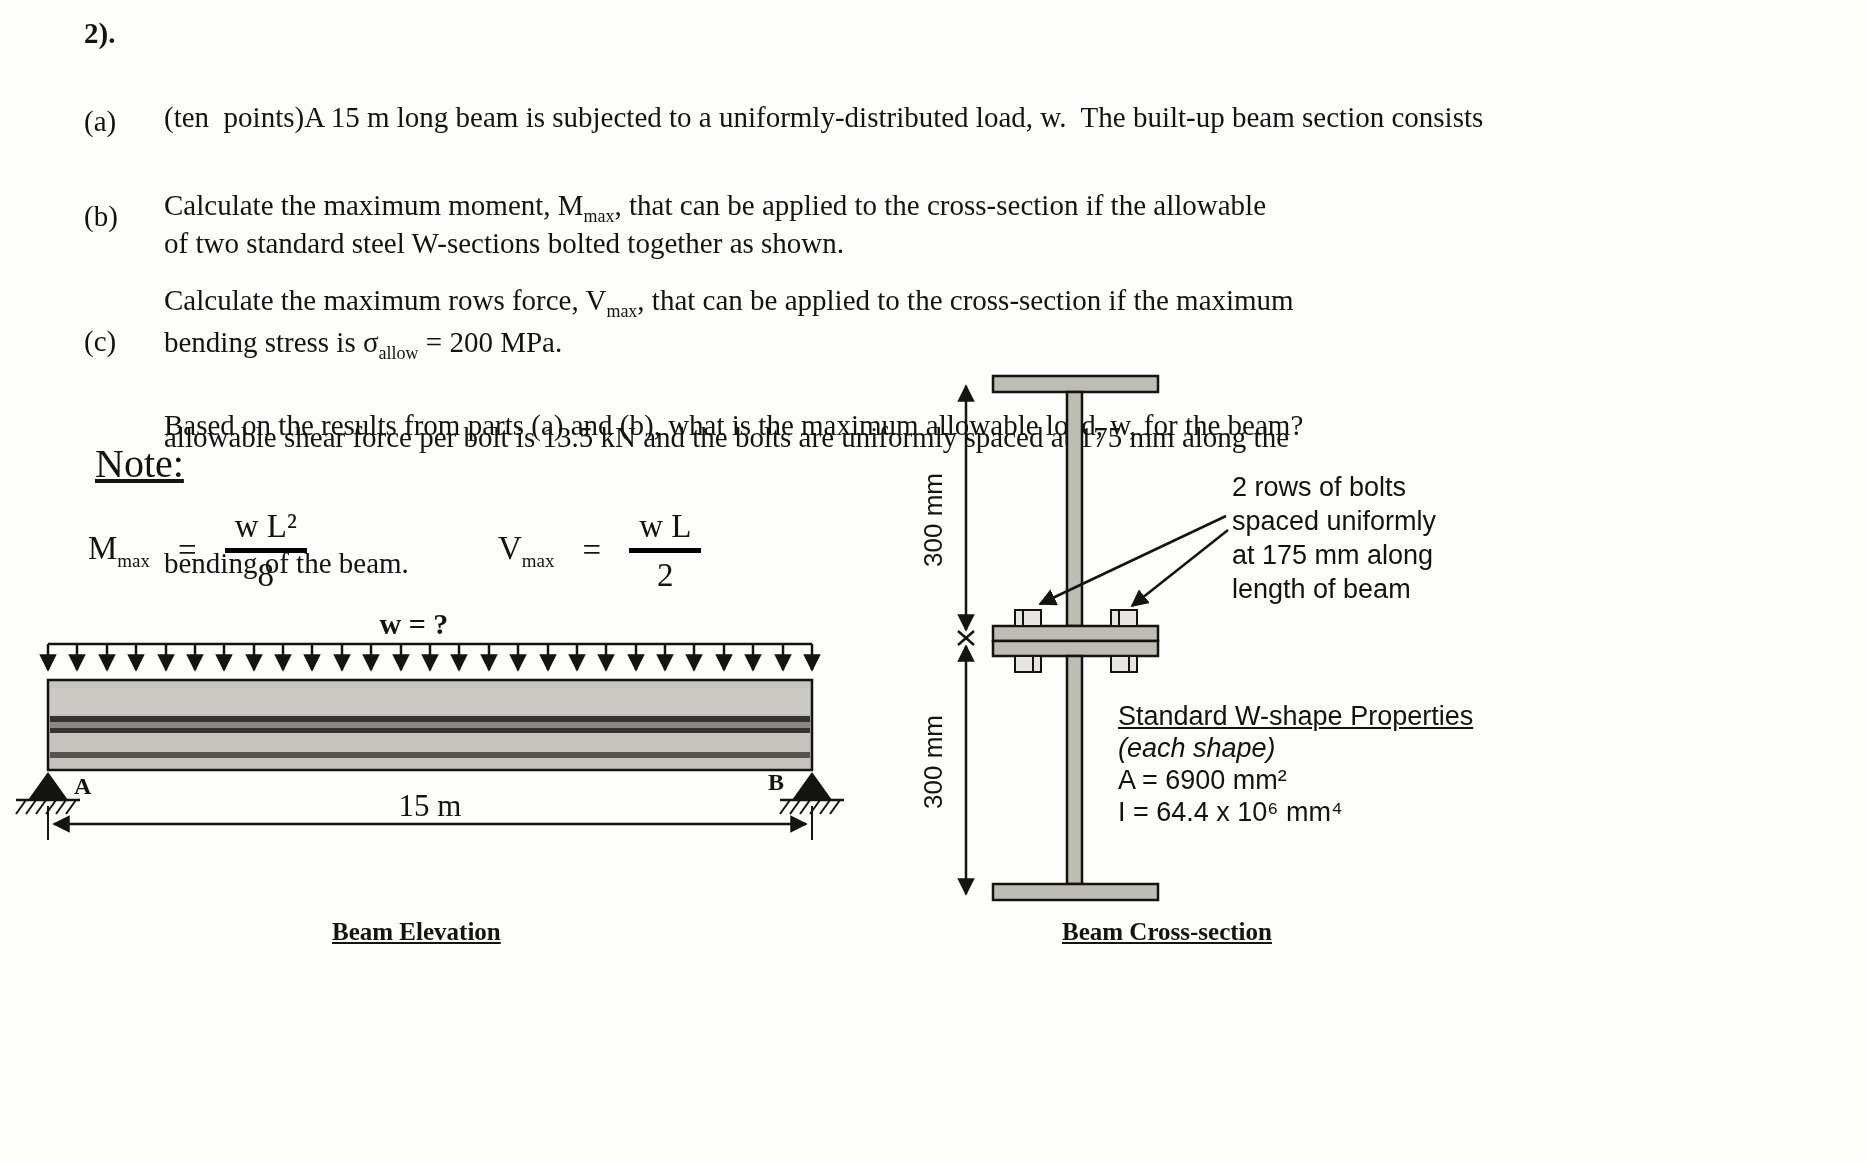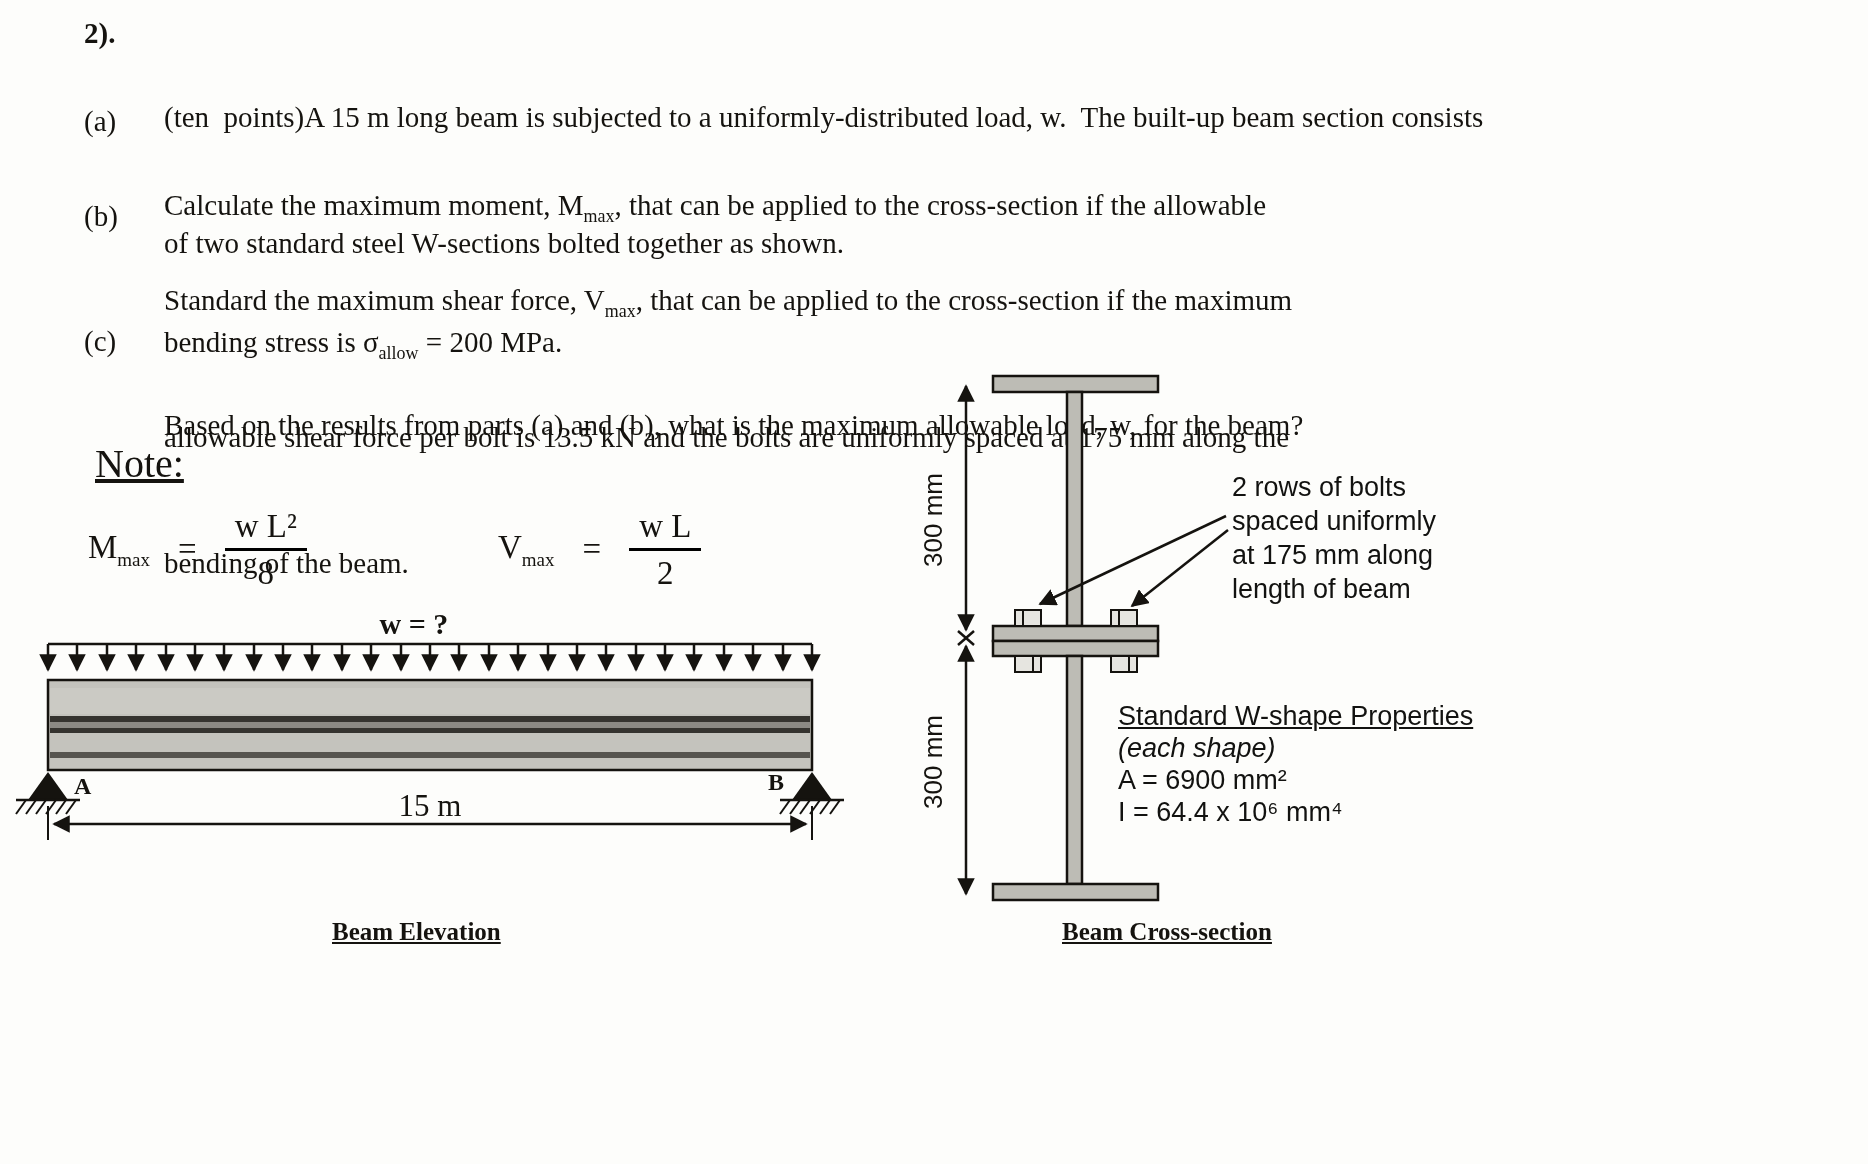--- a/index.html
+++ b/index.html
@@ -11,21 +11,21 @@
   .para{position:absolute;display:flex;font-size:29px;line-height:42px;white-space:pre;}
   .p-label{width:52px;flex:none;}
   .p-label.bold{font-weight:bold;}
   .p-body{display:block;}
   .p-line{display:block;margin-left:28px;}
   sub{font-size:0.62em;}
   .note-title{position:absolute;font-size:40px;text-decoration:underline;}
   .formula{position:absolute;display:flex;align-items:center;gap:28px;font-size:33px;}
   .fsym sub{font-size:19px;}
   .frac{display:flex;flex-direction:column;align-items:center;line-height:1.1;}
-  .frac .num{padding:0 10px 4px 10px;border-bottom:3px solid #000000;}
+  .frac .num{padding:0 10px 4px 10px;border-bottom:5px solid #000000;}
   .frac .den{padding-top:4px;}
   .caption{position:absolute;font-weight:bold;font-size:25px;text-decoration:underline;}
   .sansblock{position:absolute;font-family:"Liberation Sans",sans-serif;font-size:27px;line-height:34px;color:#121210;}
   .props .title{text-decoration:underline;}
   .props .each{font-style:italic;}
   svg{position:absolute;overflow:visible;}
   svg line,svg path.stroke{stroke:#15130f;}
   svg text{font-family:"Liberation Serif",serif;fill:#15130f;}
   text.svgsans{font-family:"Liberation Sans",sans-serif;}
 </style>
@@ -46,21 +46,21 @@
     <span class="p-label">(a)</span>
     <span class="p-body">
       <span class="p-line"><span>Calculate the maximum moment, M</span><sub>max</sub><span>, that can be applied to the cross-section if the allowable</span></span>
       <span class="p-line"><span>bending stress is σ</span><sub>allow</sub><span> = 200 MPa.</span></span>
     </span>
   </div>
 
   <div class="para" style="left:84px;top:195px;">
     <span class="p-label">(b)</span>
     <span class="p-body">
-      <span class="p-line"><span>Standard the maximum shear force, V</span><sub>max</sub><span>, that can be applied to the cross-section if the maximum</span></span>
+      <span class="p-line"><span>Calculate the maximum rows force, V</span><sub>max</sub><span>, that can be applied to the cross-section if the maximum</span></span>
       <span class="p-line">allowable shear force per bolt is 13.5 kN and the bolts are uniformly spaced at 175 mm along the</span>
       <span class="p-line">bending of the beam.</span>
     </span>
   </div>
 
   <div class="para" style="left:84px;top:320px;">
     <span class="p-label">(c)</span>
     <span class="p-body">
       <span class="p-line">Based on the results from parts (a) and (b), what is the maximum allowable load, w, for the beam?</span>
     </span>

